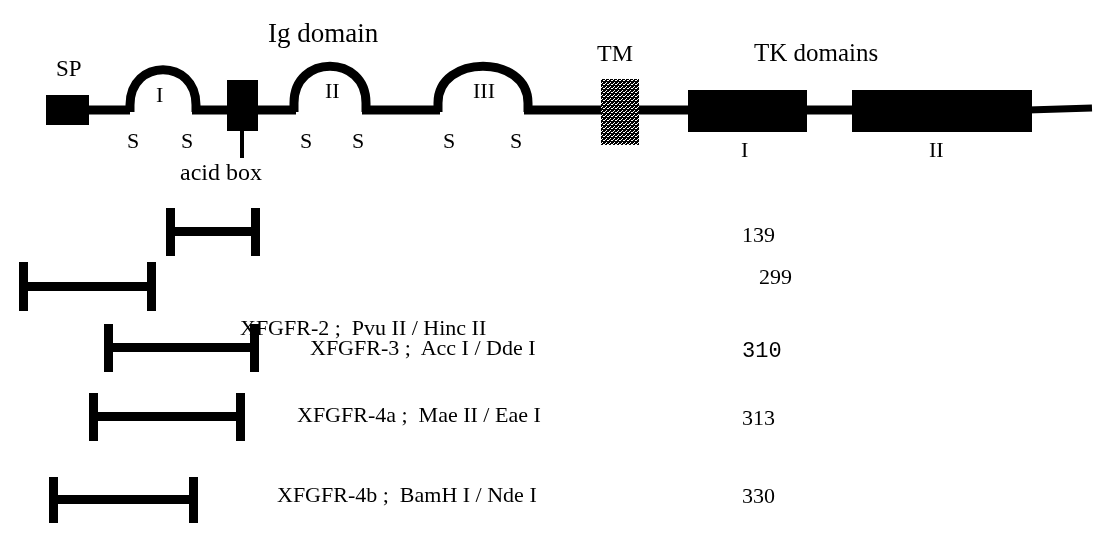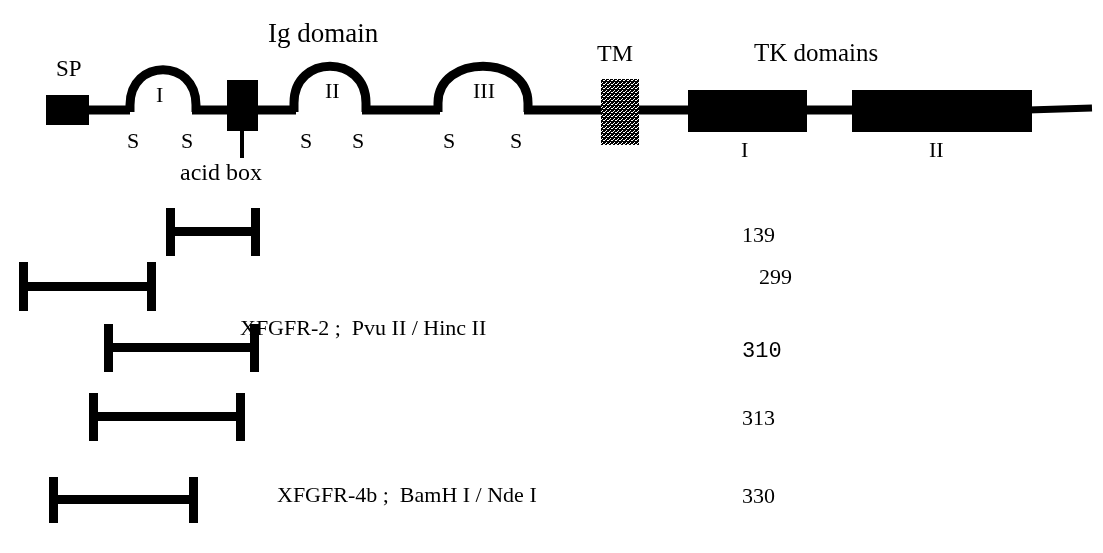--- a/index.html
+++ b/index.html
@@ -157,20 +157,22 @@
 
   <span class="lbl lbl-tkroman" style="left:741px; top:139px;">I</span>
   <span class="lbl lbl-tkroman" style="left:929px; top:139px;">II</span>
 
 
   <span class="lbl lbl-size" style="left:742px; top:224px;">139</span>
 
   <span class="lbl lbl-probe" style="left:240px; top:278px;margin-top:39px;">XFGFR-2 ;  Pvu II / Hinc II</span>
   <span class="lbl lbl-size" style="left:742px; top:266px;margin-left:17px;">299</span>
 
+  <span class="lbl lbl-probe" style="left:310px; top:337px;">XFGFR-3 ;  Acc I / Dde I</span>
   <span class="lbl lbl-size" style="left:742px; top:341px;font-family:Liberation Mono, monospace;">310</span>
 
+  <span class="lbl lbl-probe" style="left:297px; top:404px;">XFGFR-4a ;  Mae II / Eae I</span>
   <span class="lbl lbl-size" style="left:742px; top:407px;">313</span>
 
   <span class="lbl lbl-probe" style="left:277px; top:484px;">XFGFR-4b ;  BamH I / Nde I</span>
   <span class="lbl lbl-size" style="left:742px; top:485px;">330</span>
 
 </div>
 
 </body></html>

